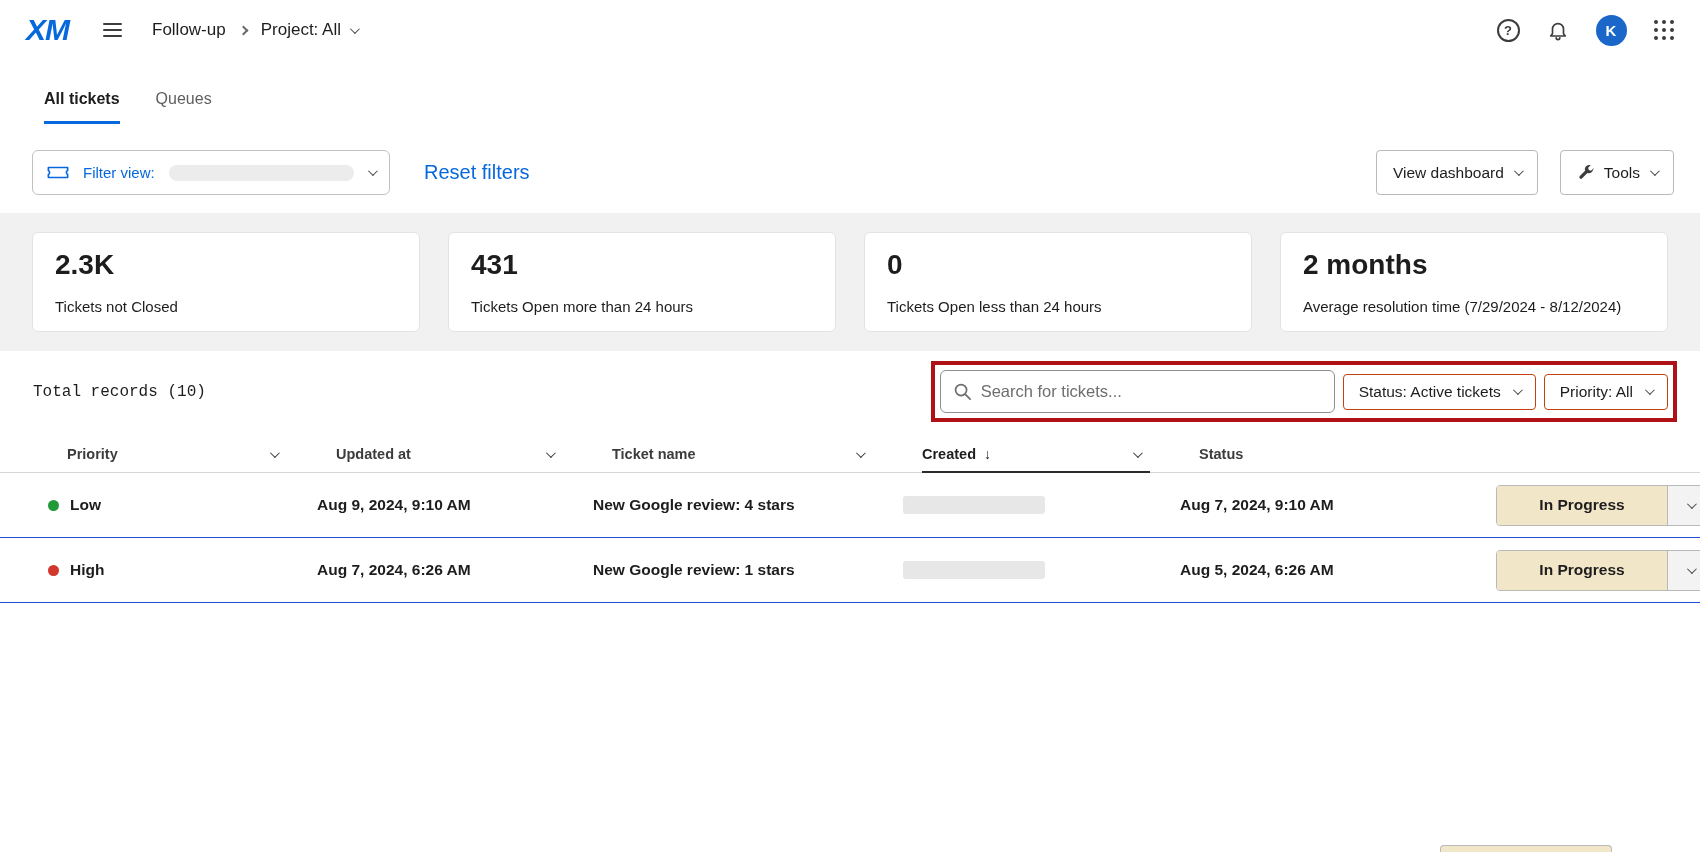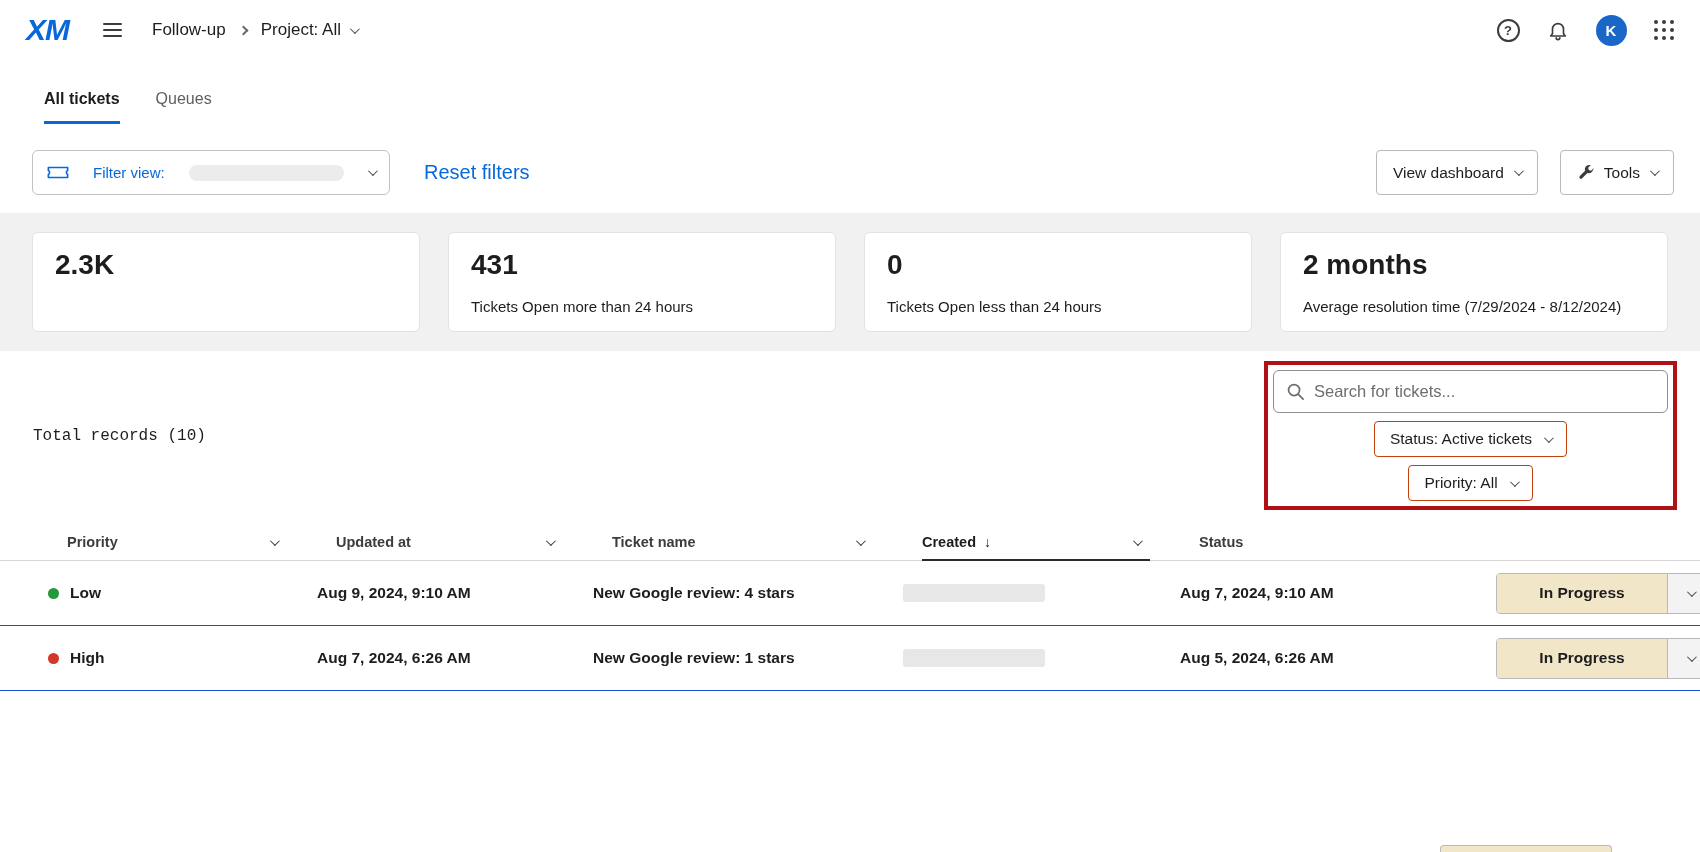--- a/index.html
+++ b/index.html
@@ -63,21 +63,21 @@
   
   .tabs { display: flex; gap: 36px; padding: 0 44px; margin-top: 30px; }
   .tab { font-size: 16px; color: #5f5f5f; padding-bottom: 13px; cursor: pointer; }
   .tab.active { color: #1d1d1d; font-weight: bold; border-bottom: 3px solid #0768dd; }
 
   
   .filter-row { display: flex; align-items: center; margin-top: 26px; padding: 0 26px 0 32px; }
   .filter-view-btn {
     width: 358px; height: 45px;
     border: 1px solid #c2c2c2; border-radius: 6px; background: #fff;
-    display: flex; align-items: center; padding: 0 14px; gap: 24px; cursor: pointer;
+    display: flex; align-items: center; padding: 0 14px; gap: 14px; cursor: pointer;
   }
   .filter-view-btn .label { color: #0768dd; font-size: 15px; white-space: nowrap; }
   .blur-pill { height: 16px; background: #ececec; border-radius: 8px; flex: 1; }
   .link { color: #0768dd; font-size: 20px; margin-left: 34px; cursor: pointer; text-decoration: none; }
   .filter-row-right { margin-left: auto; display: flex; gap: 22px; }
   .btn {
     height: 45px; background: #fff; border: 1px solid #b9b9b9; border-radius: 4px;
     display: flex; align-items: center; gap: 10px; padding: 0 16px;
     font-size: 15.5px; color: #1d1d1d; cursor: pointer; white-space: nowrap;
   }
@@ -96,21 +96,21 @@
   .stat-label { font-size: 15px; color: #1d1d1d; }
 
   
   .records-row {
     display: flex; align-items: center; justify-content: space-between;
     padding: 0 23px 0 33px; margin-top: 10px;
   }
   .total-records { font-size: 16px; color: #1d1d1d; font-family: Liberation Mono, monospace; }
   .annotation-box {
     border: 4px solid #b01116; padding: 5px;
-    display: flex; align-items: center; gap: 8px; flex-direction: column;
+    display: flex; align-items: center; gap: 8px;
   }
   .search-wrap {
     width: 395px; height: 43px; border: 1px solid #8f8f8f; border-radius: 6px;
     background: #fff; display: flex; align-items: center; padding: 0 12px; gap: 9px;
   }
   .search-wrap input {
     border: none; outline: none; flex: 1; font-size: 16.5px;
     font-family: "Liberation Sans", sans-serif; color: #1d1d1d; background: transparent;
   }
   .search-wrap input::placeholder { color: #6e6e6e; }
@@ -230,20 +230,21 @@
       </svg>
       <span>Tools</span>
       <span class="chev"></span>
     </div>
   </div>
 </div>
 
 <div class="stats-band">
   <div class="stat-card">
     <div class="stat-value">2.3K</div>
+    <div class="stat-label">Tickets not Closed</div>
   </div>
   <div class="stat-card">
     <div class="stat-value">431</div>
     <div class="stat-label">Tickets Open more than 24 hours</div>
   </div>
   <div class="stat-card">
     <div class="stat-value">0</div>
     <div class="stat-label">Tickets Open less than 24 hours</div>
   </div>
   <div class="stat-card">

